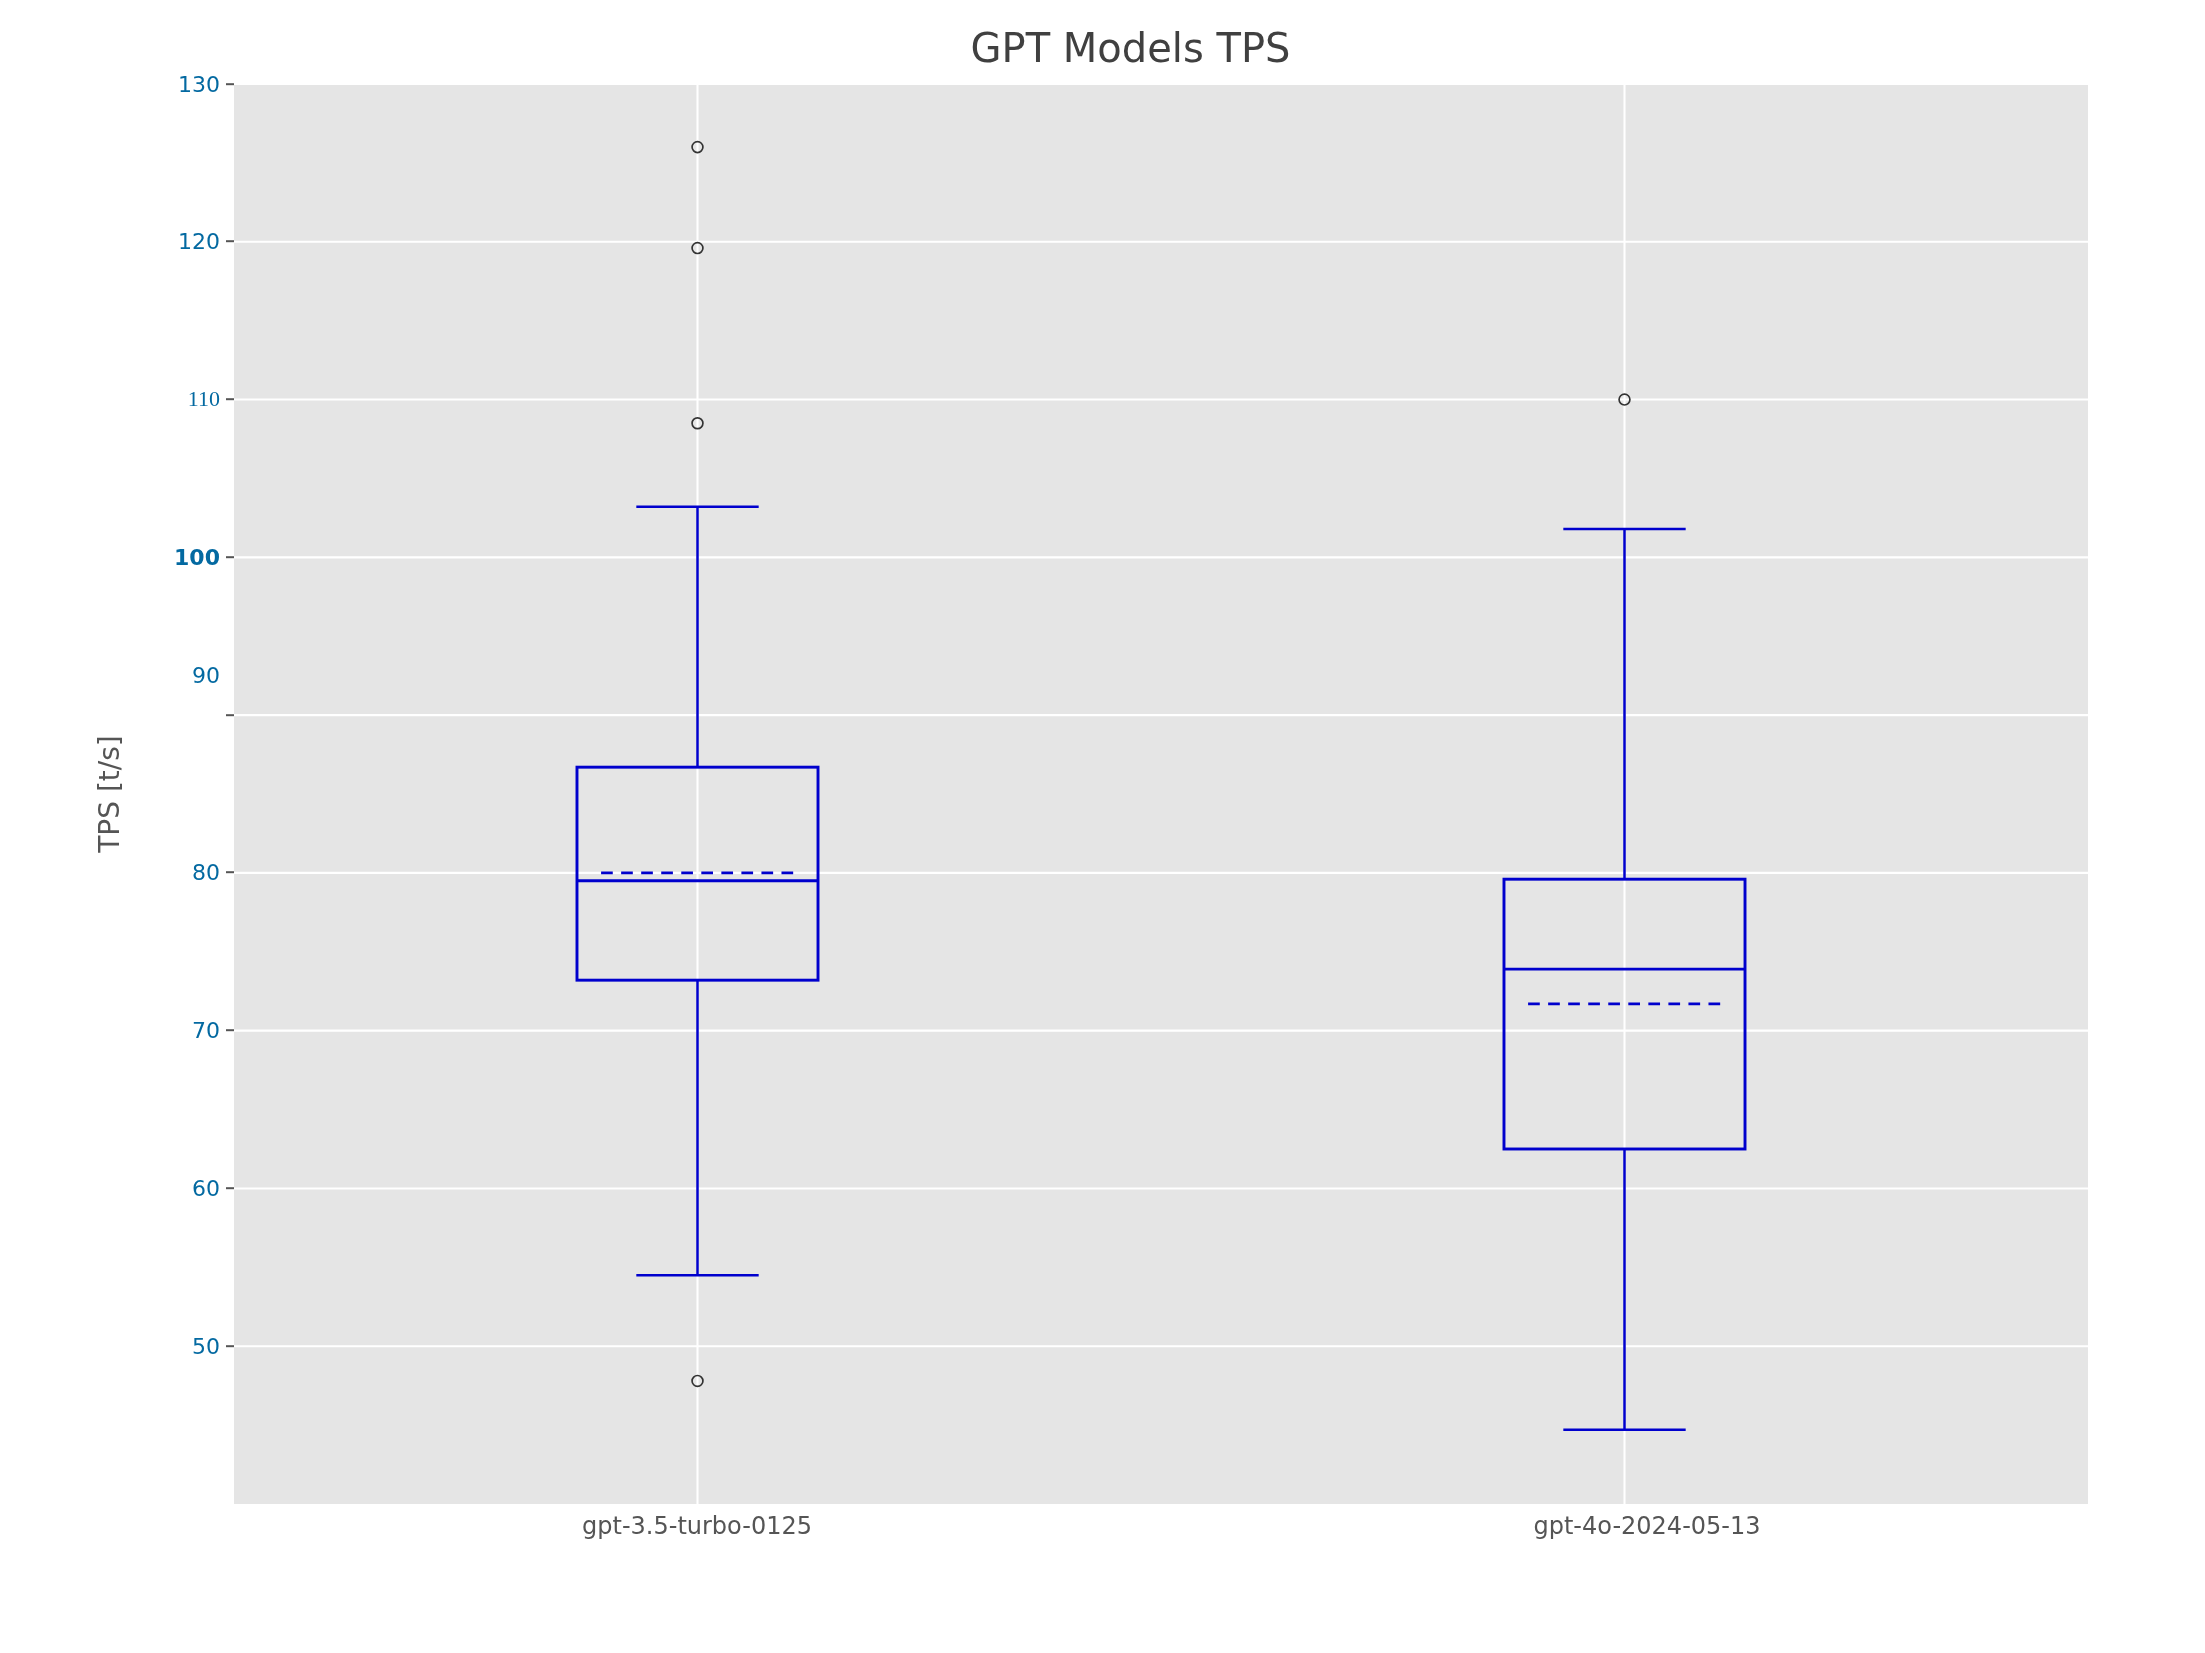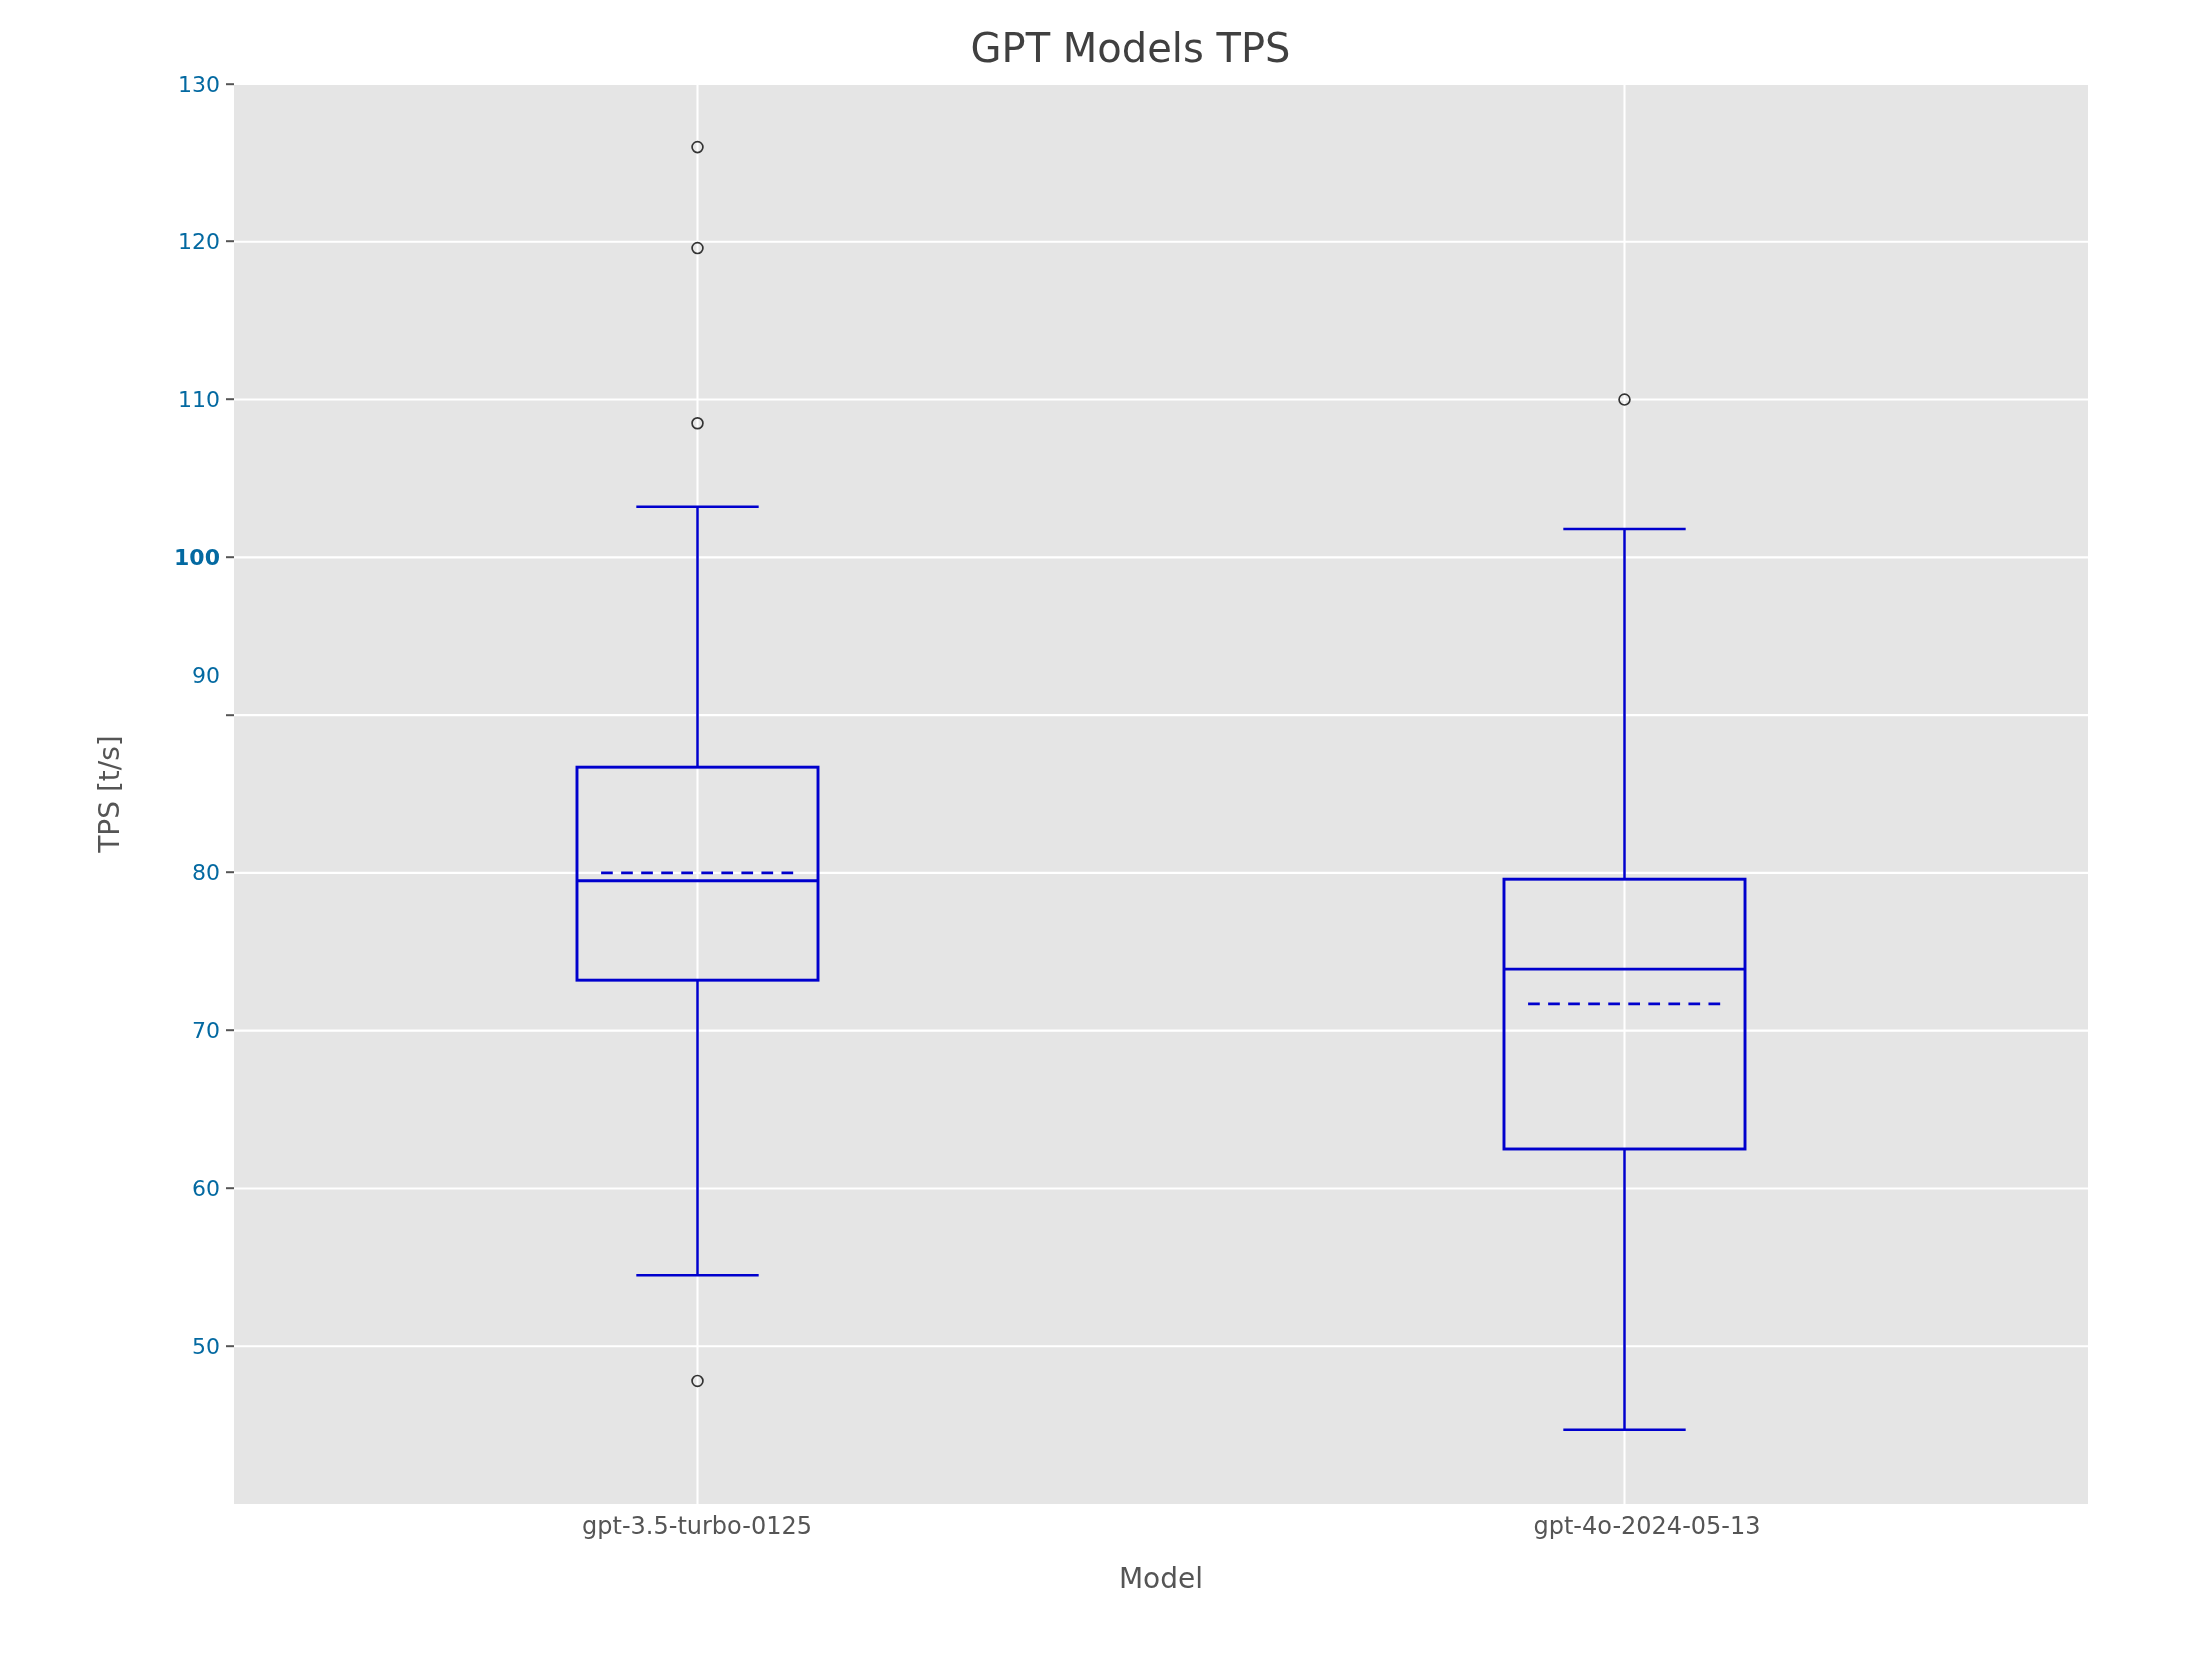--- a/index.html
+++ b/index.html
@@ -122,36 +122,35 @@
         <line x1="1665" x2="1665" y1="1275" y2="1611.2222222222222" stroke="#0000CD" stroke-width="3"></line>
         <line x1="1591.74" x2="1738.26" y1="532.6666666666667" y2="532.6666666666667" stroke="#0000CD" stroke-width="3"></line>
         <line x1="1591.74" x2="1738.26" y1="1611.2222222222222" y2="1611.2222222222222" stroke="#0000CD" stroke-width="3"></line>
         <rect x="1520.7" y="952.0000000000001" width="288.6" height="322.9999999999999" fill="none" stroke="#0000CD" stroke-width="3.5"></rect>
         <line x1="1520.7" x2="1809.3" y1="1059.6666666666665" y2="1059.6666666666665" stroke="#0000CD" stroke-width="3.5"></line>
         <line x1="1549.56" x2="1780.44" y1="1101.2222222222222" y2="1101.2222222222222" stroke="#0000CD" stroke-width="3.5" stroke-dasharray="14 10"></line>
         <circle cx="1665" cy="377.7777777777778" r="6.5" fill="none" stroke="#333333" stroke-width="2"></circle>
       </svg>
   </div>
 
-  <div class="xlabel">Model</div>
 
   <div id="yticks-container">
       <div class="ytick-label" style="top: 1346px;">50</div>
       <div class="ytick-mark" style="top: 1346px;"></div>
       <div class="ytick-label" style="top: 1188px;">60</div>
       <div class="ytick-mark" style="top: 1188px;"></div>
       <div class="ytick-label" style="top: 1030px;">70</div>
       <div class="ytick-mark" style="top: 1030px;"></div>
       <div class="ytick-label" style="top: 872px;">80</div>
       <div class="ytick-mark" style="top: 872px;"></div>
       <div class="ytick-label" style="top: 675px;">90</div>
       <div class="ytick-mark" style="top: 715px;"></div>
       <div class="ytick-label" style="top: 557px; font-weight: bold;">100</div>
       <div class="ytick-mark" style="top: 557px;"></div>
-      <div class="ytick-label" style="top: 399px;">110</div>
+      <div class="ytick-label" style="top: 399px; font-family: Liberation Serif, serif;">110</div>
       <div class="ytick-mark" style="top: 399px;"></div>
       <div class="ytick-label" style="top: 241px;">120</div>
       <div class="ytick-mark" style="top: 241px;"></div>
       <div class="ytick-label" style="top: 84px;">130</div>
       <div class="ytick-mark" style="top: 84px;"></div>
     </div>
   <div id="xticks-container">
       <div class="xtick-label" style="left: 697px;">gpt-3.5-turbo-0125</div>
       <div class="xtick-label" style="left: 1625px; margin-left: 22px;">gpt-4o-2024-05-13</div>
     </div>

